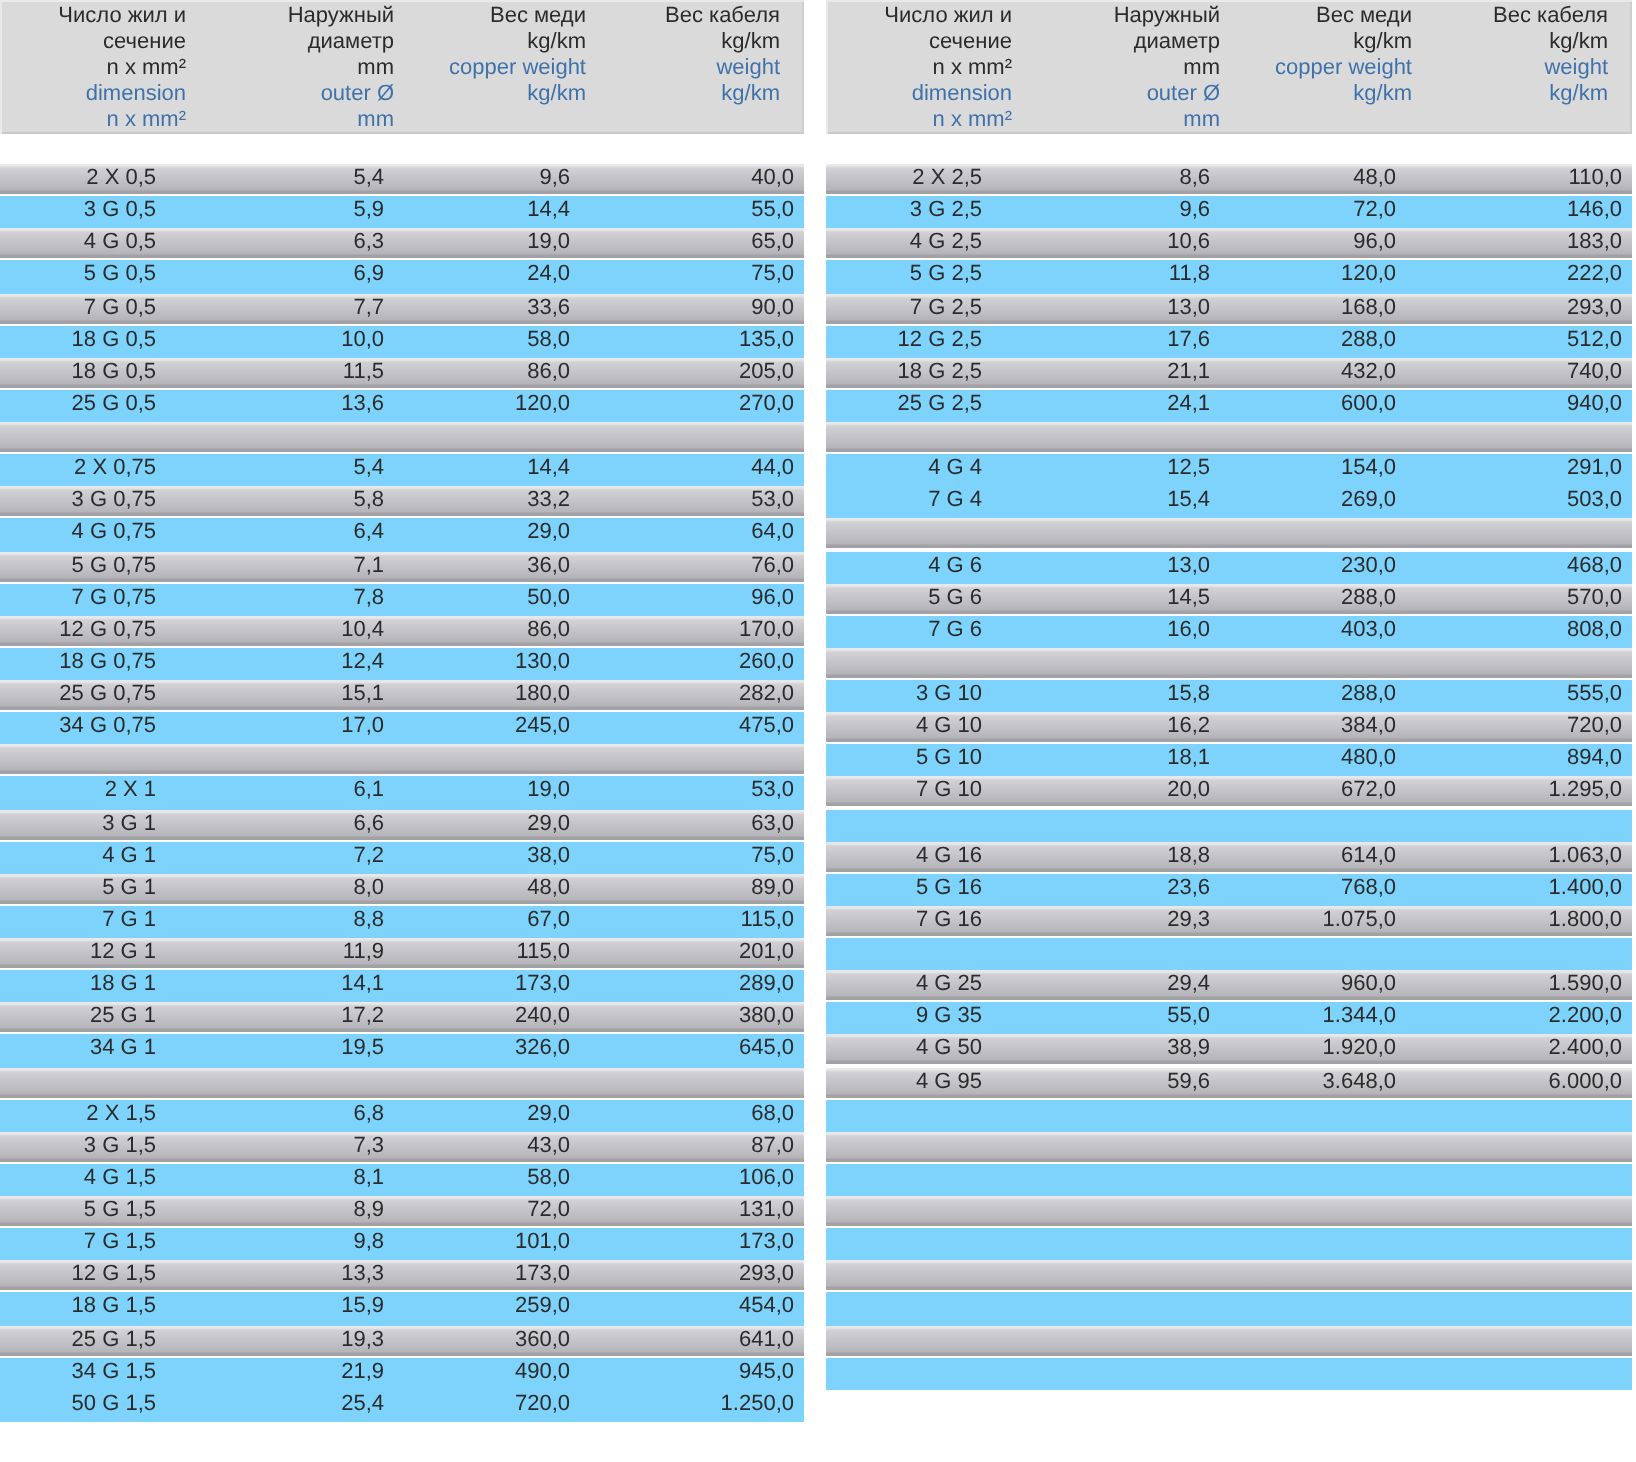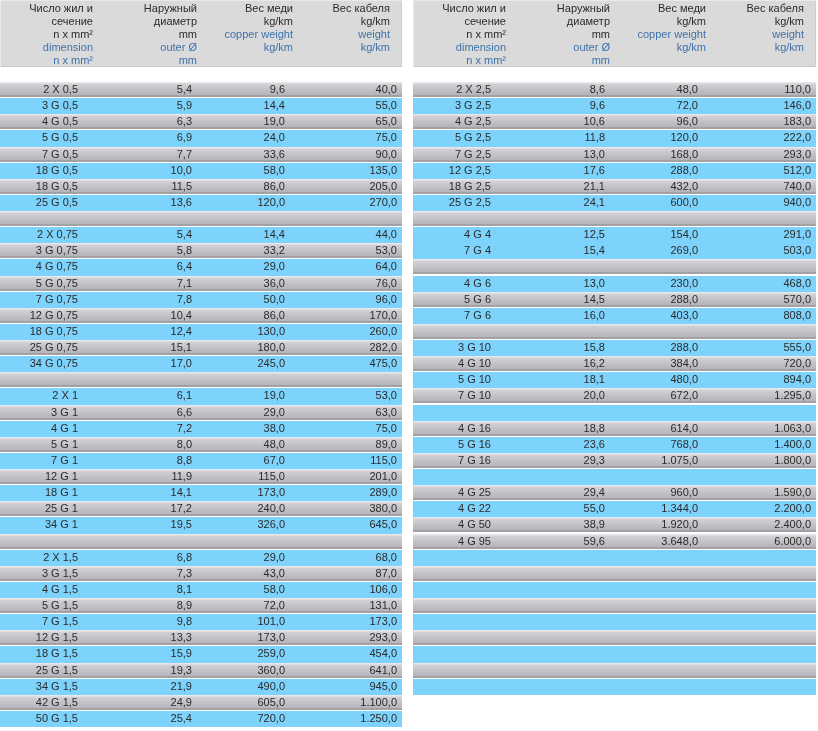--- a/index.html
+++ b/index.html
@@ -296,26 +296,20 @@
           <div class="cell c1">19,3</div>
           <div class="cell c2">360,0</div>
           <div class="cell c3">641,0</div>
         </div>
         <div class="row white">
           <div class="cell c0">34 G 1,5</div>
           <div class="cell c1">21,9</div>
           <div class="cell c2">490,0</div>
           <div class="cell c3">945,0</div>
         </div>
-        <div class="row gray">
-          <div class="cell c0">42 G 1,5</div>
-          <div class="cell c1">24,9</div>
-          <div class="cell c2">605,0</div>
-          <div class="cell c3">1.100,0</div>
-        </div>
         <div class="row white">
           <div class="cell c0">50 G 1,5</div>
           <div class="cell c1">25,4</div>
           <div class="cell c2">720,0</div>
           <div class="cell c3">1.250,0</div>
         </div>
       </div>
   </section>
   <section class="cable-table right">
     <header class="thead" id="thead-right">
@@ -472,21 +466,21 @@
           <div class="cell c3">1.800,0</div>
         </div>
         <div class="row white"></div>
         <div class="row gray">
           <div class="cell c0">4 G 25</div>
           <div class="cell c1">29,4</div>
           <div class="cell c2">960,0</div>
           <div class="cell c3">1.590,0</div>
         </div>
         <div class="row white">
-          <div class="cell c0">4 G 22</div>
+          <div class="cell c0">9 G 35</div>
           <div class="cell c1">55,0</div>
           <div class="cell c2">1.344,0</div>
           <div class="cell c3">2.200,0</div>
         </div>
         <div class="row gray">
           <div class="cell c0">4 G 50</div>
           <div class="cell c1">38,9</div>
           <div class="cell c2">1.920,0</div>
           <div class="cell c3">2.400,0</div>
         </div>

